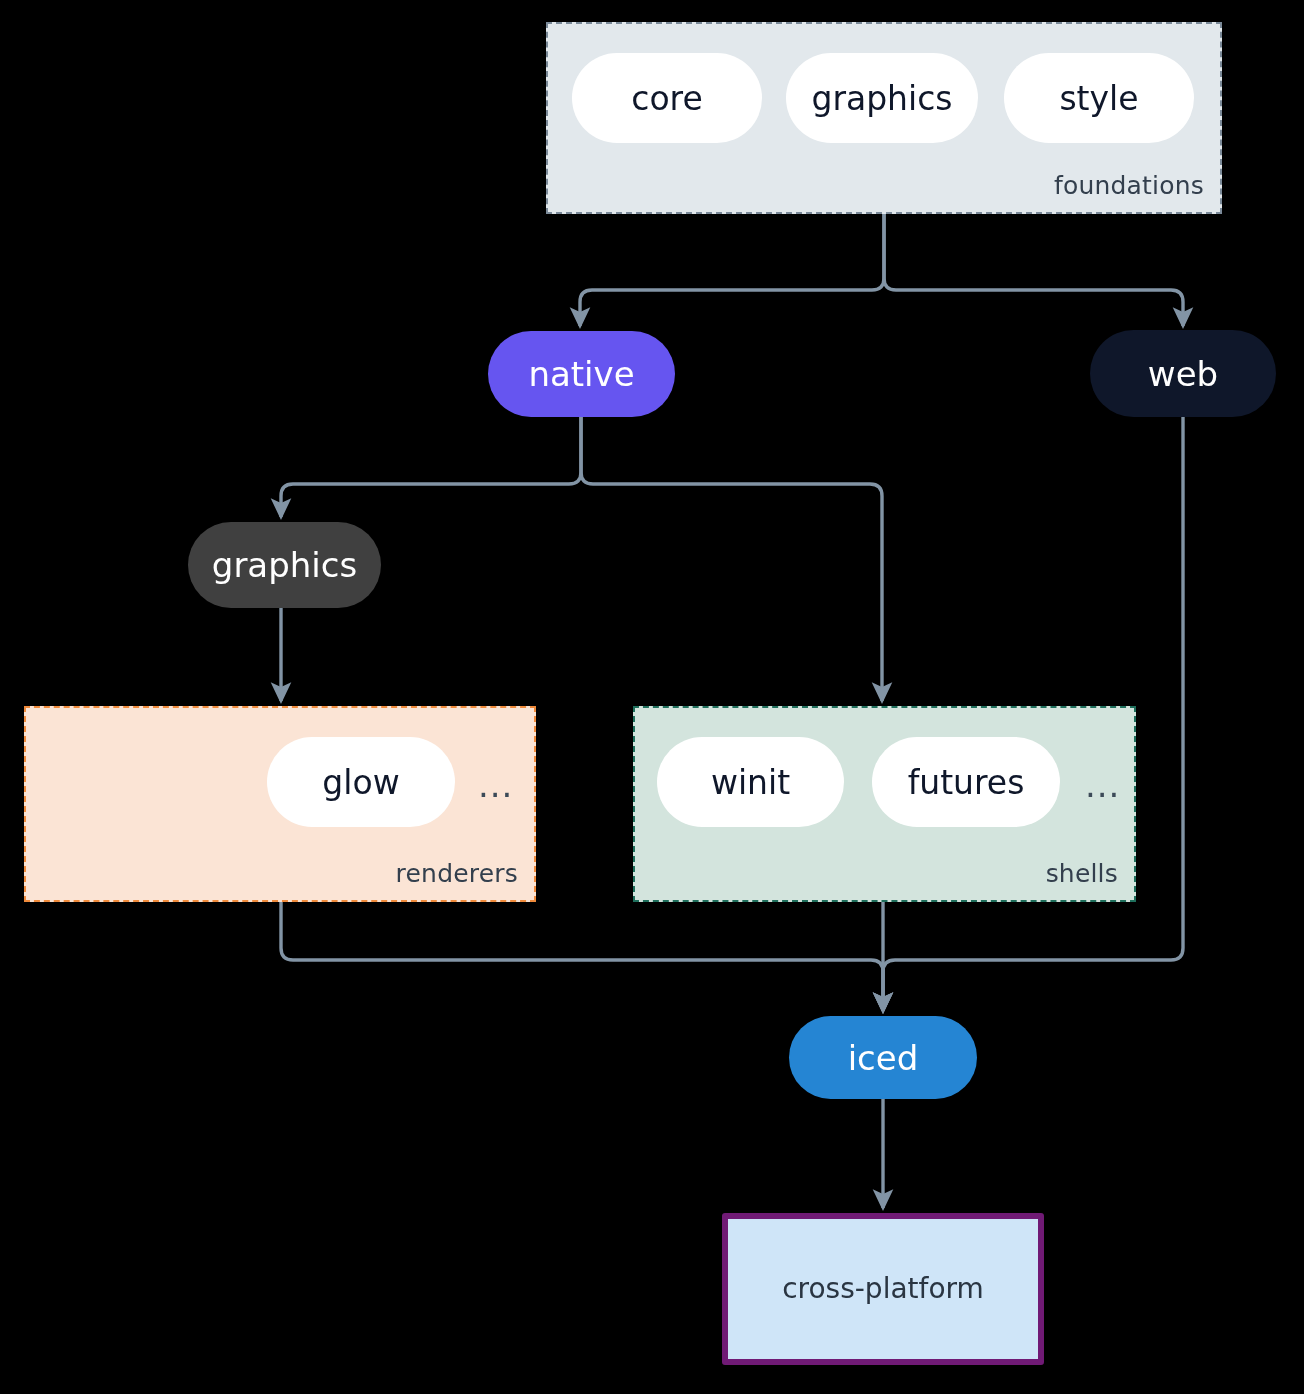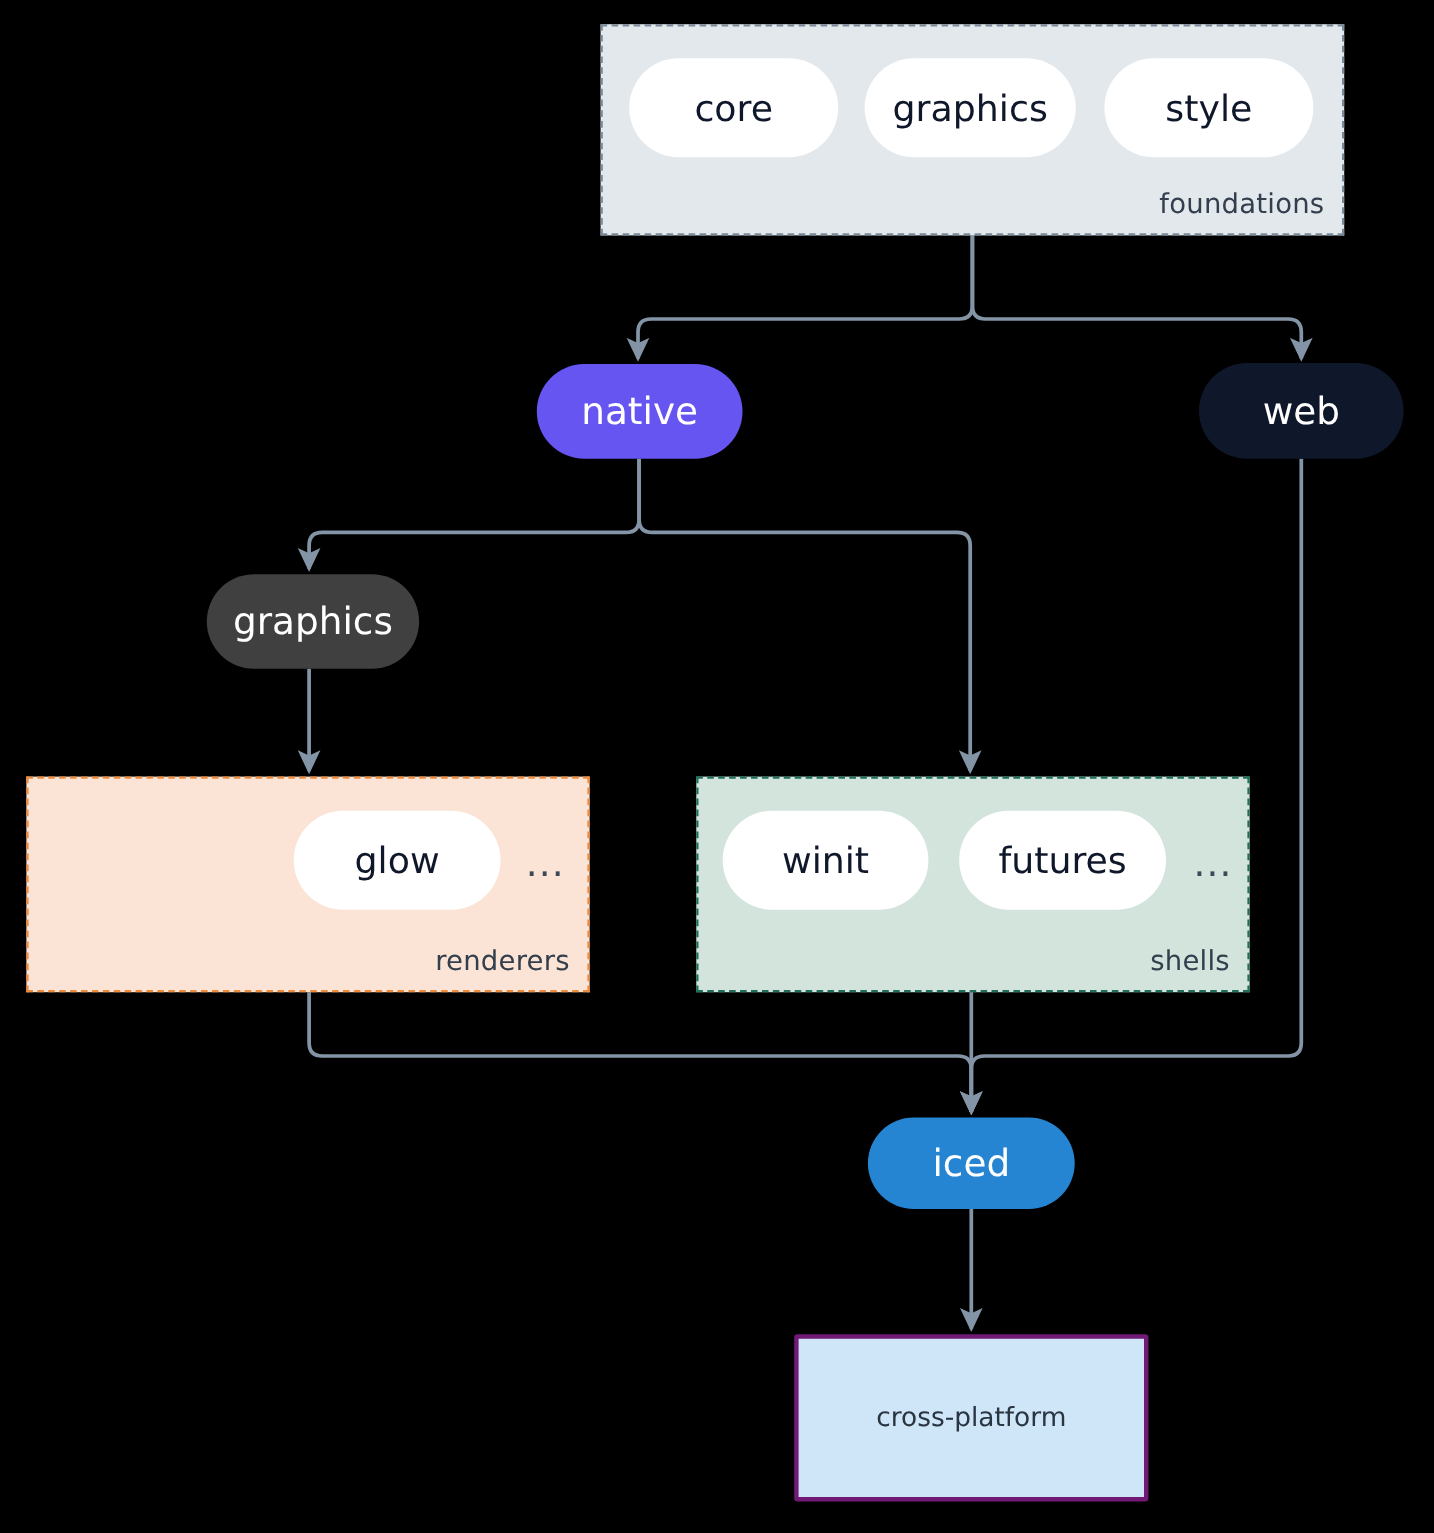--- a/index.html
+++ b/index.html
@@ -88,24 +88,24 @@
   
   .stadium {
     border-radius: 999px;
     color: #ffffff;
     font-size: 34px;
   }
 
   
   .rect-box {
     border-radius: 3px;
-    border: 4px solid #701a75;
+    border: 6px solid #701a75;
     background: #cfe5f8;
     color: #2a3542;
-    font-size: 24px;
+    font-size: 28px;
     line-height: 1.22;
     flex-direction: row;
   }
 
   
   #cluster-foundations { left: 546px;  top: 22px;   width: 676px; height: 192px;
                          background: #e2e8ec; border-color: #7b8a99; }
   #pill-core    { left: 572px;  top: 53px;  width: 190px; height: 90px; }
   #pill-futures { left: 786px;  top: 53px;  width: 192px; height: 90px; }
   #pill-style   { left: 1004px; top: 53px;  width: 190px; height: 90px; }

